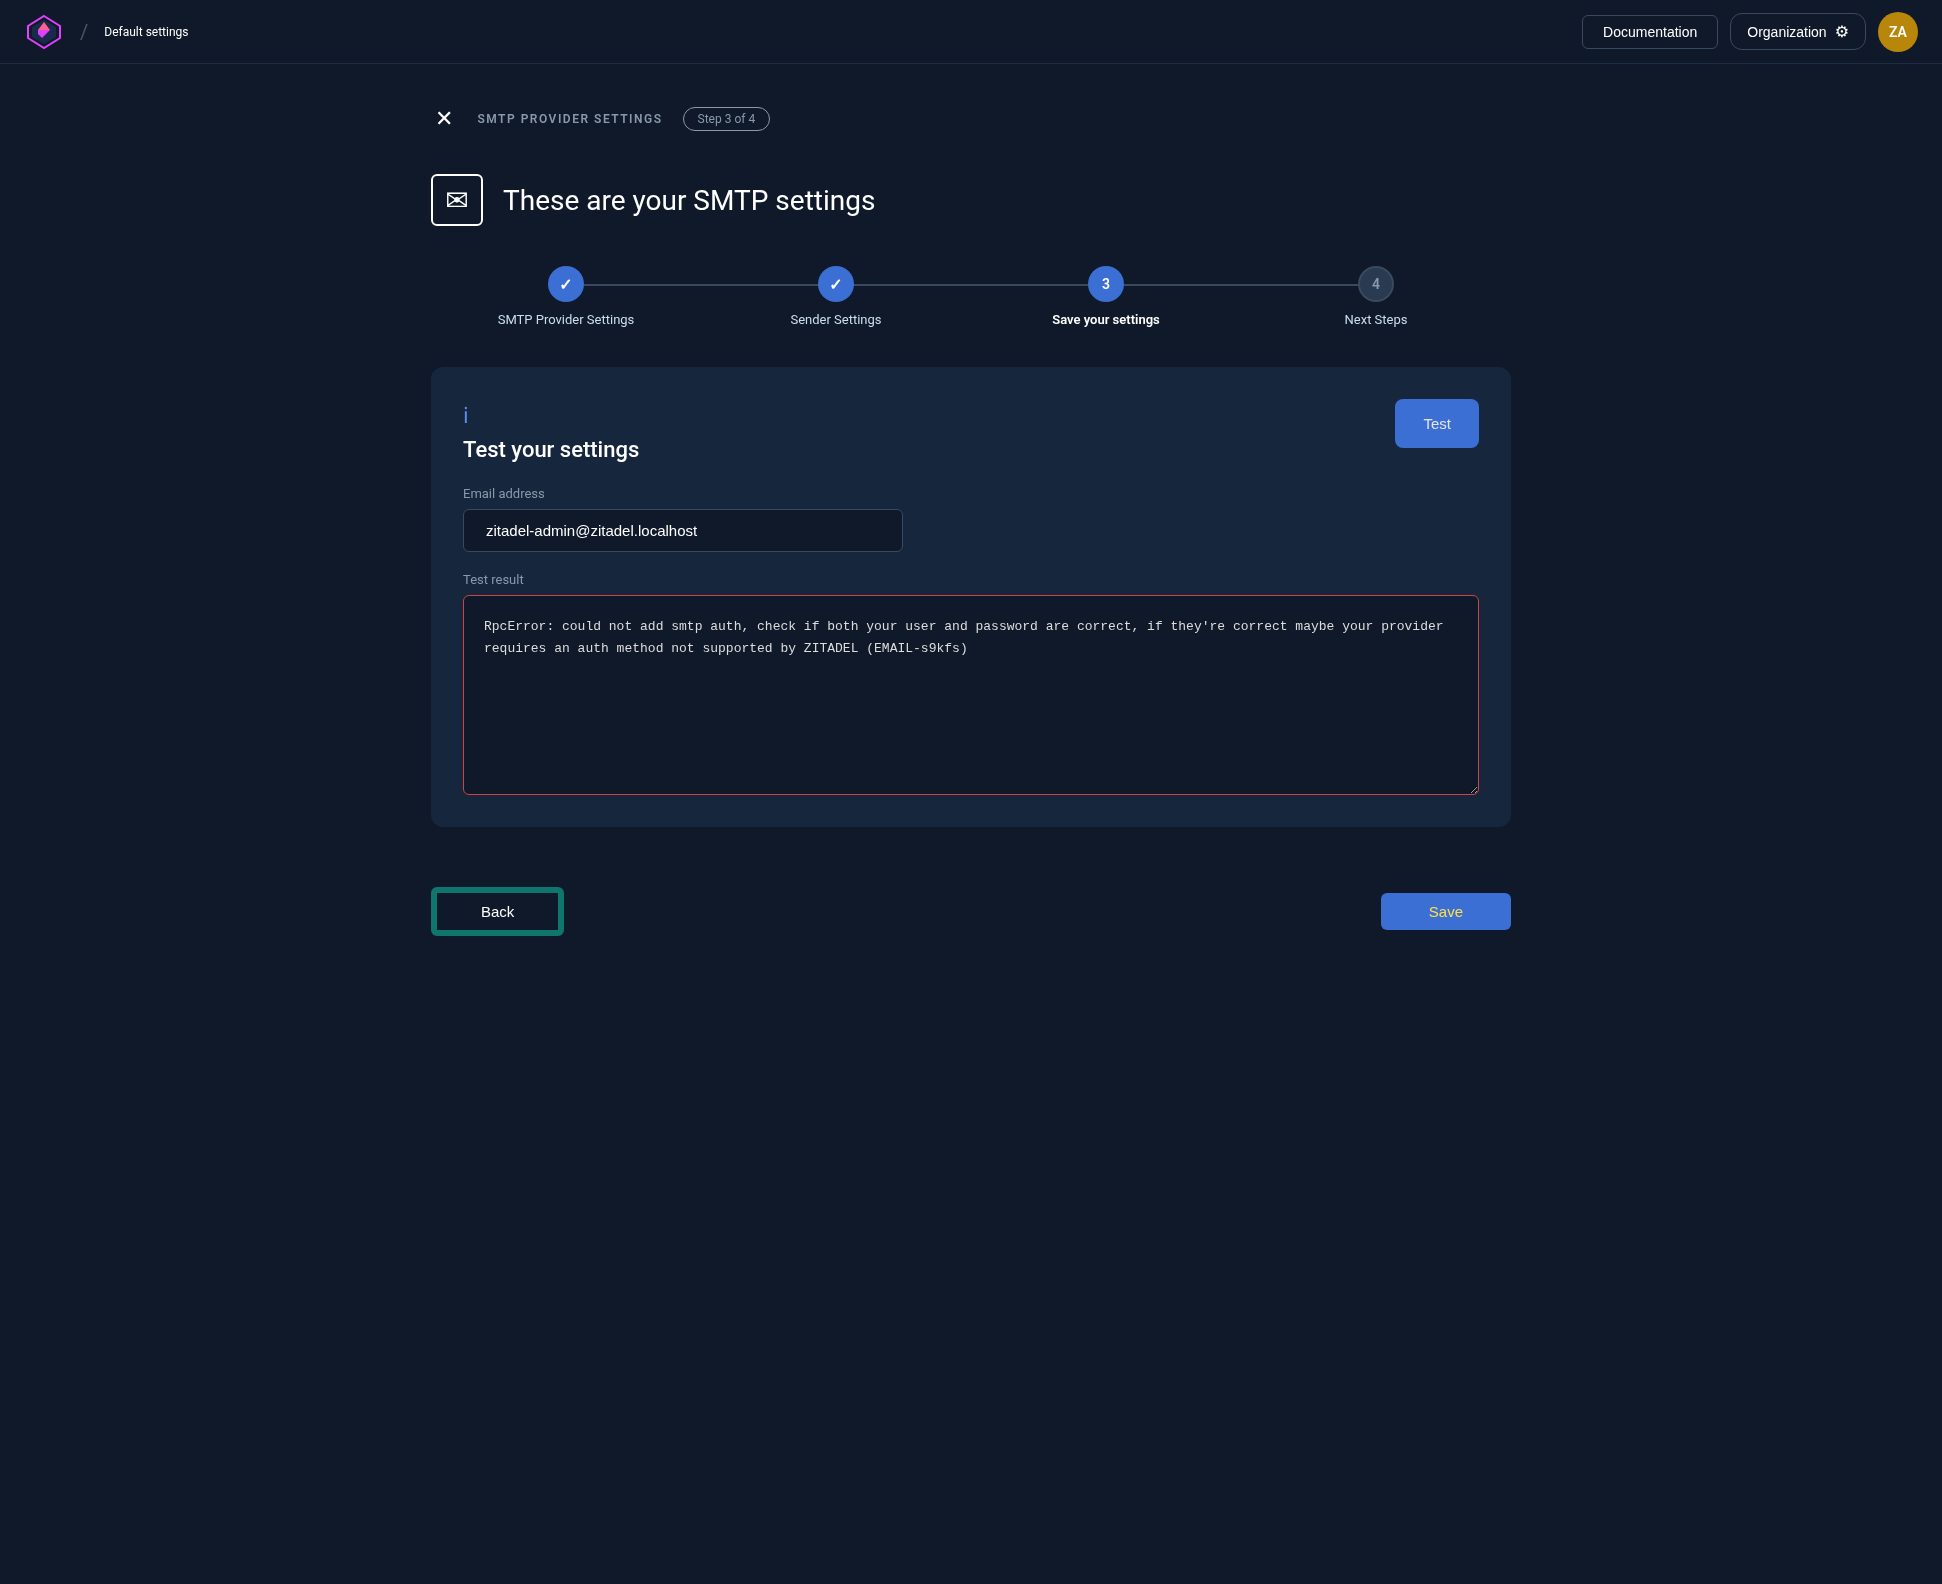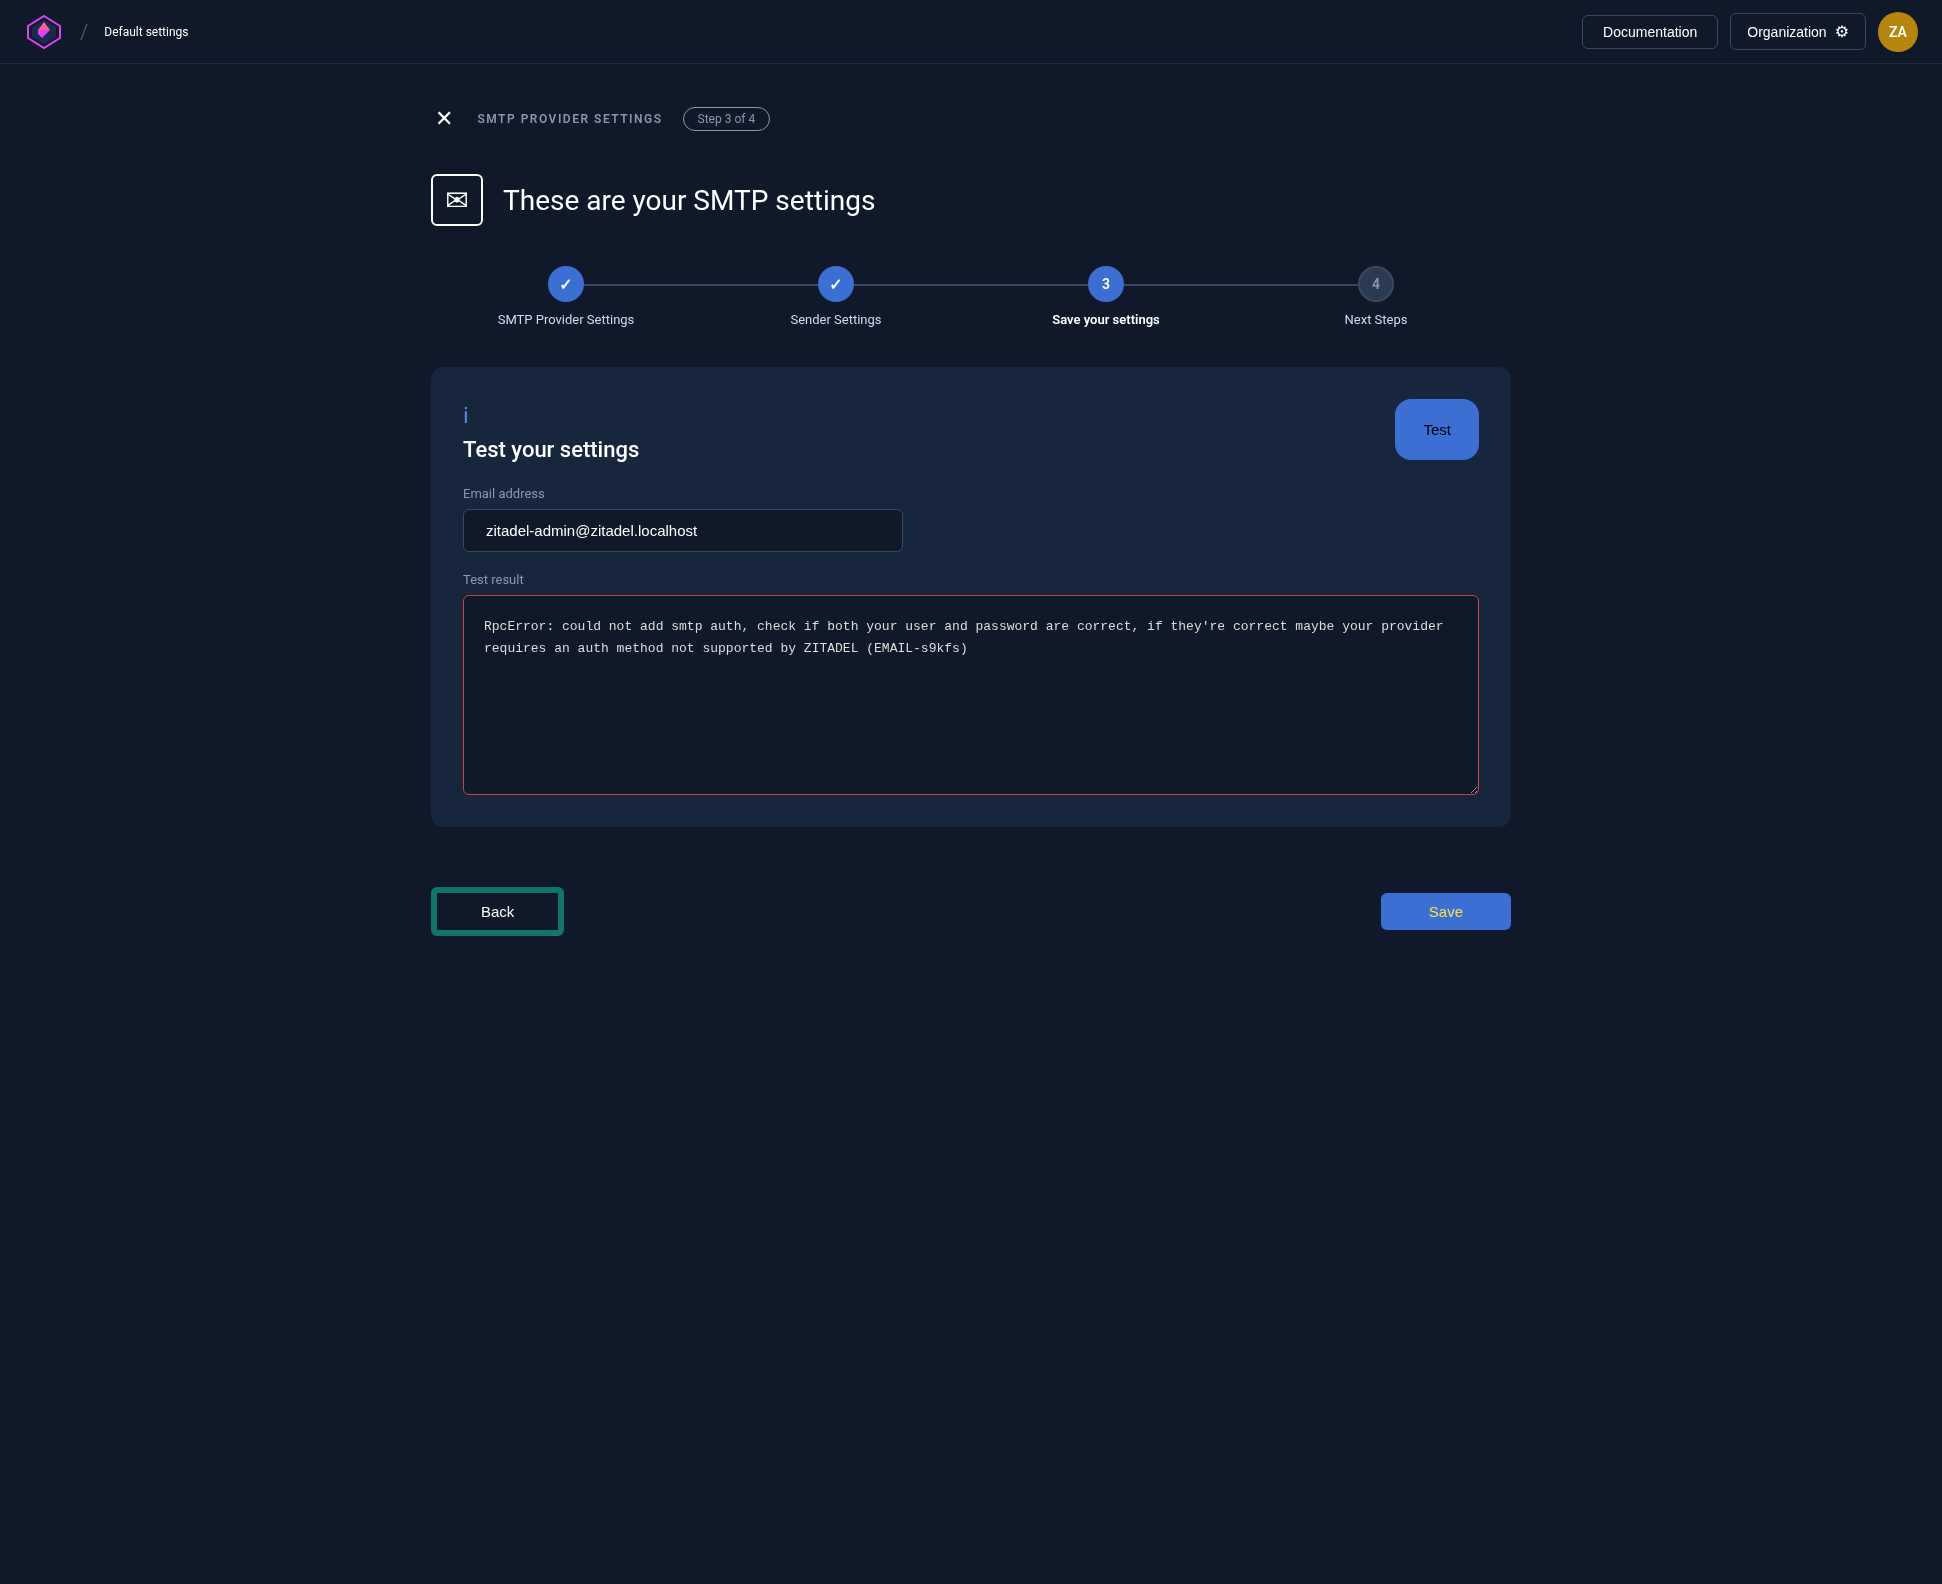--- a/index.html
+++ b/index.html
@@ -62,21 +62,21 @@
       border-radius: 6px;
       font-size: 14px;
       cursor: pointer;
     }
 
     .btn-organization {
       background: transparent;
       border: 1px solid #3a4a5e;
       color: #ffffff;
       padding: 8px 16px;
-      border-radius: 6px;
+      border-radius: 12px;
       font-size: 14px;
       cursor: pointer;
       display: flex;
       align-items: center;
       gap: 8px;
     }
 
     .gear-icon {
       font-size: 16px;
     }
@@ -267,23 +267,23 @@
     }
 
     .card-title {
       font-size: 22px;
       font-weight: 500;
     }
 
     .btn-test {
       background-color: #3b6fd4;
       border: none;
-      color: #000000;
-      padding: 22px 28px;
-      border-radius: 16px;
+      color: #e5e5e5;
+      padding: 16px 28px;
+      border-radius: 8px;
       font-size: 15px;
       cursor: pointer;
       flex-shrink: 0;
     }
 
     .card-description {
       color: #8899aa;
       font-size: 14px;
       margin-bottom: 20px;
     }

